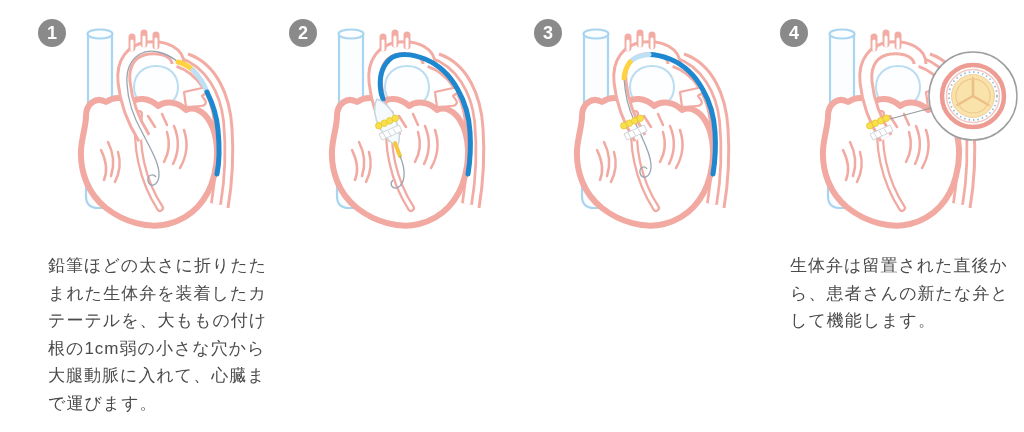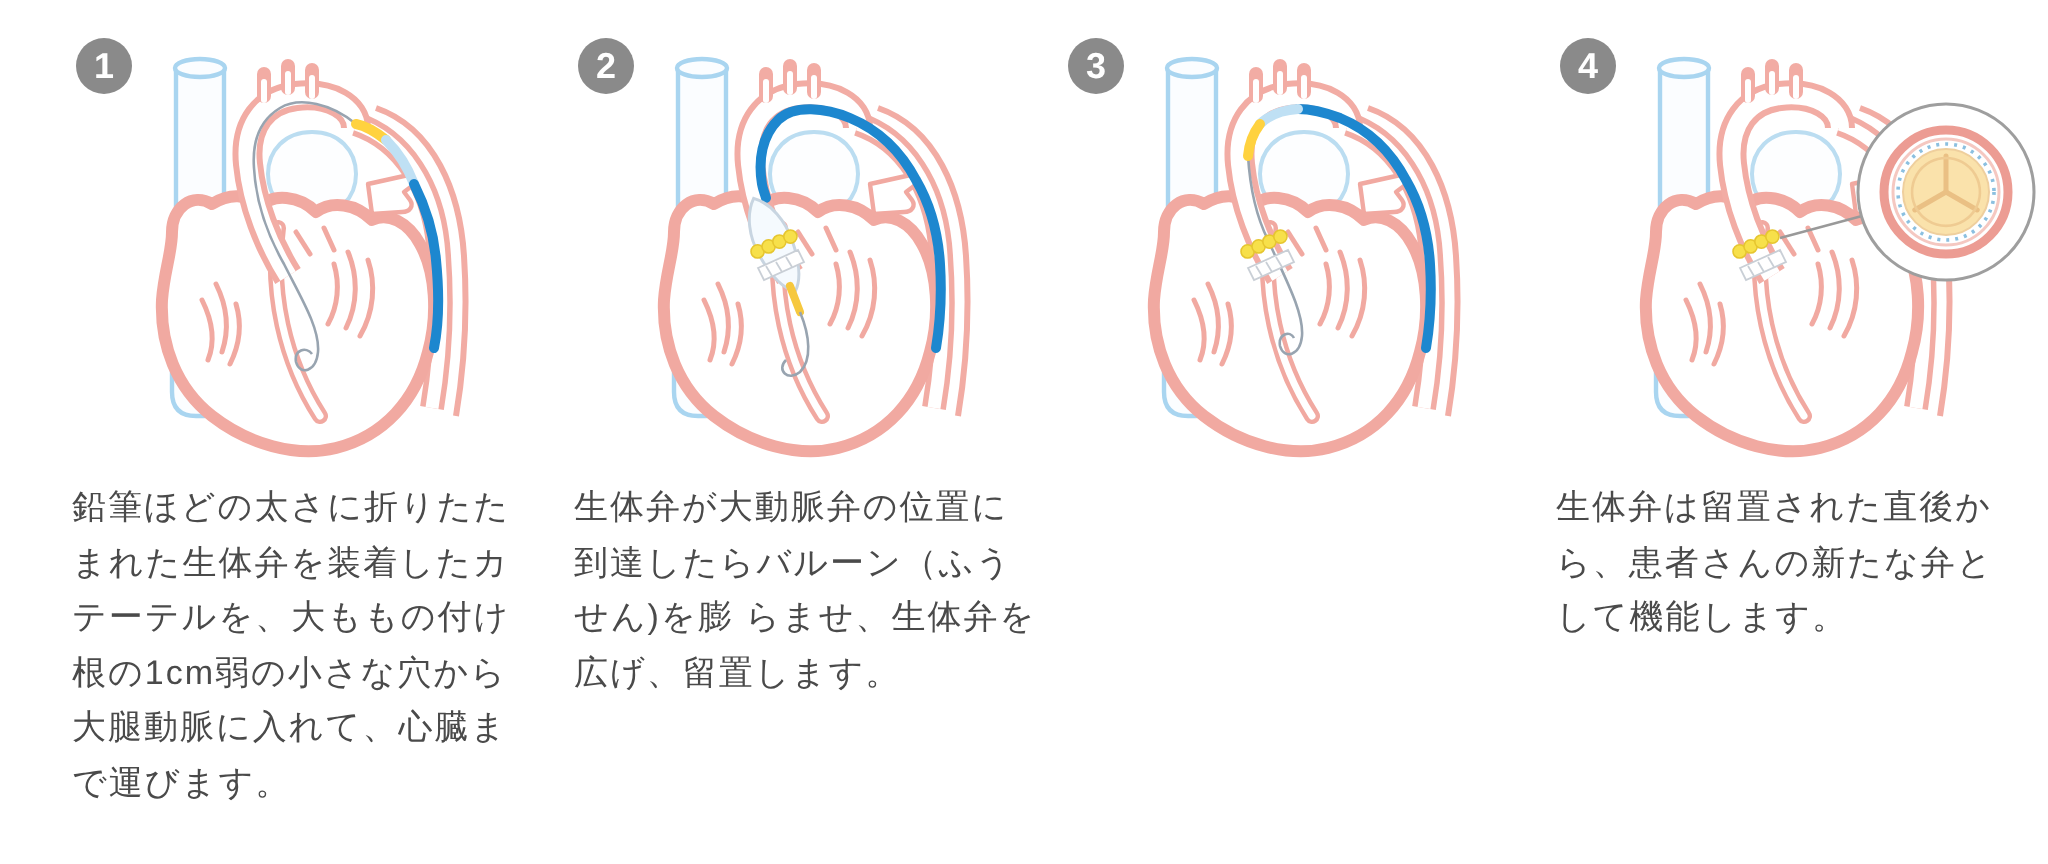--- a/index.html
+++ b/index.html
@@ -13,21 +13,21 @@
   }
   .stage{position:absolute;inset:0;}
   .panel{position:absolute;top:0;width:252px;height:432px;}
   .badge{
     position:absolute;left:2px;top:19px;width:28px;height:28px;border-radius:50%;
     background:var(--badge-gray);color:#fff;display:flex;align-items:center;justify-content:center;
     font-size:18px;font-weight:bold;line-height:1;
   }
   .illus{position:absolute;left:0;top:10px;display:block;}
   .caption{
-    position:absolute;left:0;top:240px;width:252px;margin:0;
+    position:absolute;left:0;top:240px;width:252px;margin:12px;
     color:var(--text-gray);font-size:17px;letter-spacing:1px;line-height:27.5px;
     white-space:pre-line;font-weight:500;
   }
 </style>
 </head>
 <body>
 
 <svg width="0" height="0" style="position:absolute" aria-hidden="true">
   <defs>
     <g id="heart-base">
@@ -109,24 +109,20 @@
         <span>2</span>
       </div>
     <svg class="illus" width="230" height="220" viewBox="0 0 230 220">
       <use href="#heart-base"></use>
       <path d="M181,164 C183,152 184,138 183,122 C182,106 178,92 171,80 C162,63 150,54 138,49 C126,44 110,42 102,50 C94,58 92,70 94,82 C94.5,85 95.5,87 96,89" fill="none" stroke="#1D87CF" stroke-width="5" stroke-linecap="round"></path>
       <path transform="translate(100,112) rotate(-24)" d="M0,-25 C7,-19 10,-8 9,2 C8,14 5,22 0,26 C-5,22 -8,14 -9,2 C-10,-8 -7,-19 0,-25 Z" fill="#F5FAFE" stroke="#C8D5E1" stroke-width="1.5"></path>
       <use href="#valve-implant"></use>
       <path d="M108,133 L113,146" stroke="#F6C83E" stroke-width="4" stroke-linecap="round"></path>
       <path d="M113,146 C118,158 119,170 113,176 C107,181 101,175 106,170" fill="none" stroke="#98A4B0" stroke-width="1.3"></path>
     </svg>
-    <p class="caption">生体弁が大動脈弁の位置に
-到達したらバルーン（ふう
-せん)を膨 らませ、生体弁を
-広げ、留置します。</p>
   </div>
 
   <div class="panel" style="left:532px">
     <div class="badge">
         <span>3</span>
       </div>
     <svg class="illus" width="230" height="220" viewBox="0 0 230 220">
       <use href="#heart-base"></use>
       <path d="M92,68 C93,84 96,98 102,110 C110,128 120,146 119,158 C118,168 110,170 108,163 C107,157 113,155 115,159" fill="none" stroke="#98A4B0" stroke-width="1.3"></path>
       <use href="#valve-implant"></use>

